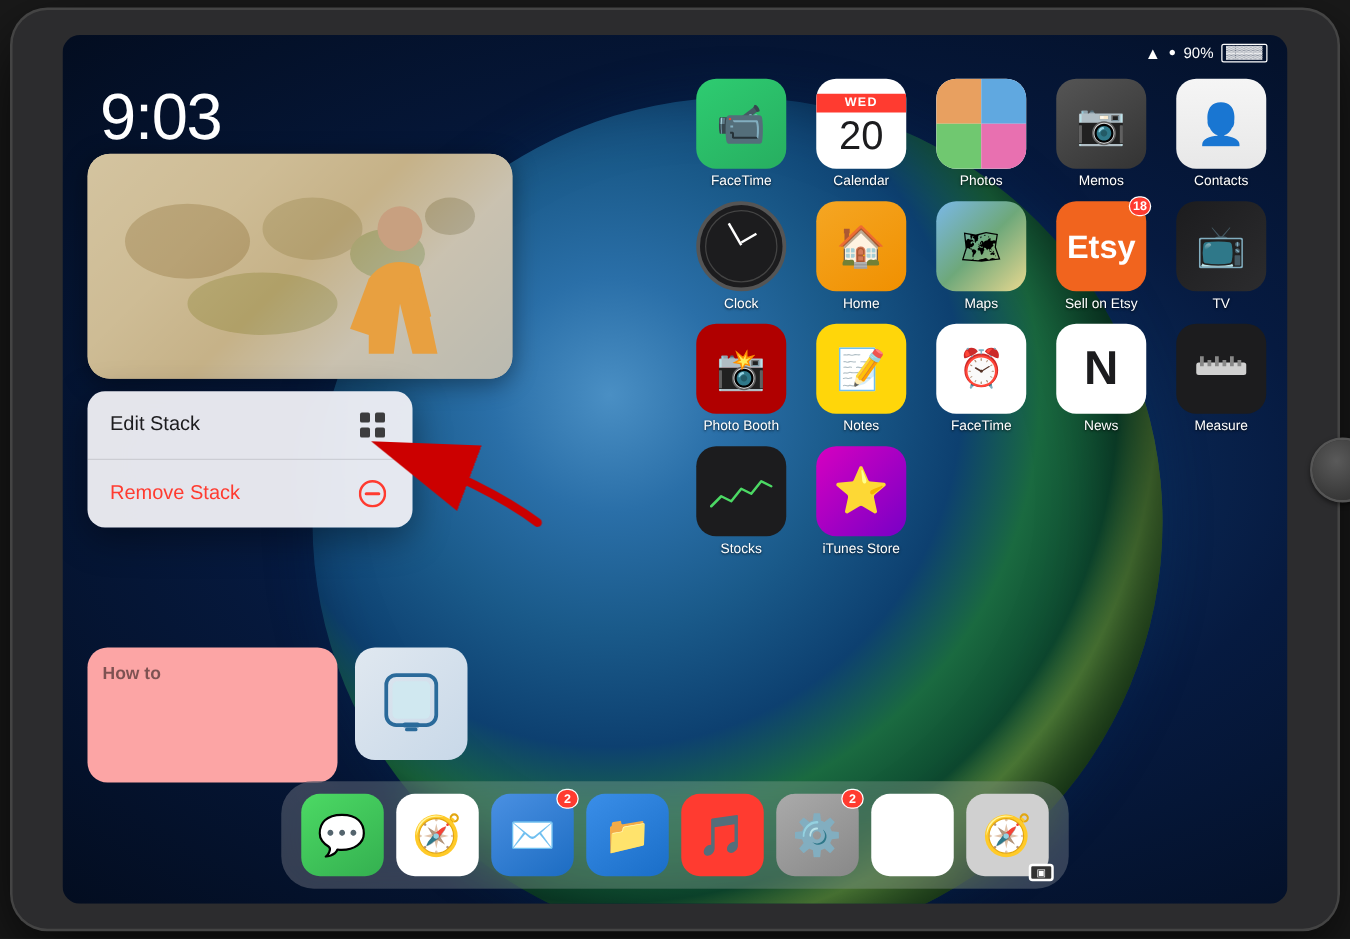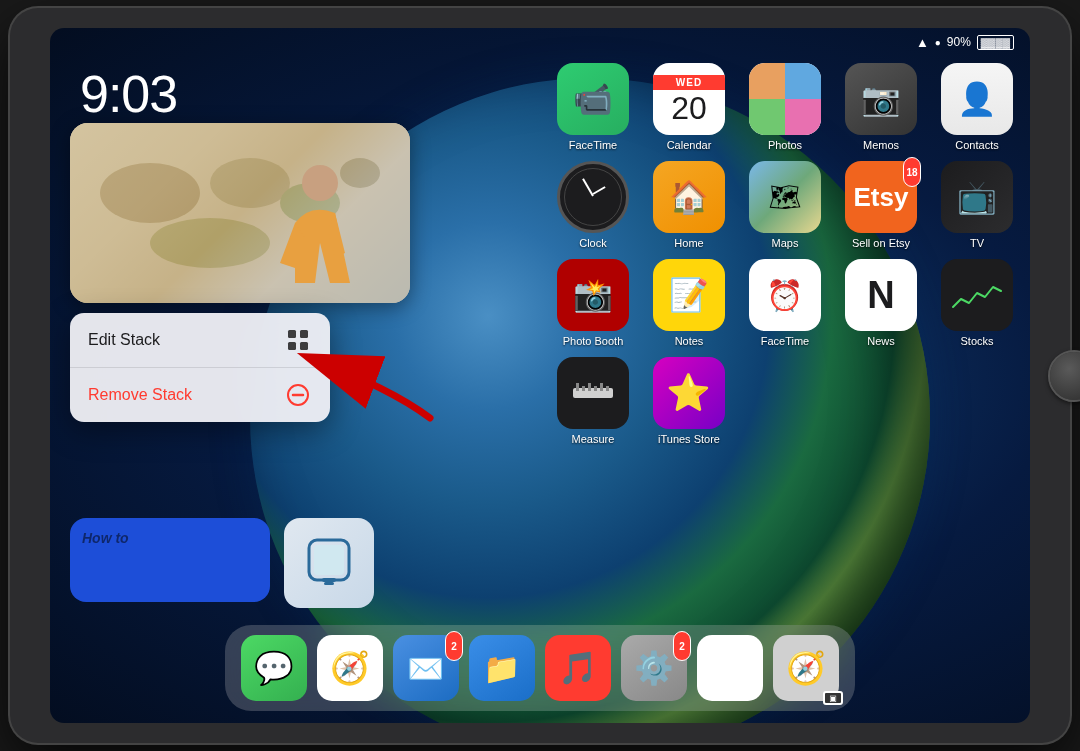--- a/index.html
+++ b/index.html
@@ -132,21 +132,21 @@
     }
     .badge {
       position: absolute;
       top: -4px;
       right: -4px;
       background: #ff3b30;
       color: white;
       font-size: 10px;
       font-weight: bold;
       min-width: 18px;
-      height: 30px;
+      height: 16px;
       border-radius: 9px;
       display: flex;
       align-items: center;
       justify-content: center;
       border: 1.5px solid white;
     }
     
     .icon-facetime { background: linear-gradient(145deg, #2ecc71, #27ae60); }
     
     .icon-calendar { background: white; flex-direction: column; overflow: hidden; }
@@ -289,24 +289,23 @@
     .widget-bottom {
       position: absolute;
       top: 490px;
       left: 20px;
       display: flex;
       gap: 14px;
       z-index: 5;
     }
     .widget-yellow {
       width: 200px;
-      height: 84px;
+      height: 108px;
       border-radius: 16px;
-      background: #1d4ed8;
-      font-style: italic;
+      background: #fca5a5;
     }
     .widget-mirror {
       width: 90px;
       height: 90px;
       border-radius: 16px;
       background: linear-gradient(135deg, #e0e8f0, #c8d8e8);
       display: flex;
       align-items: center;
       justify-content: center;
       font-size: 40px;
@@ -436,42 +435,42 @@
         <div class="app-icon-img icon-reminders" style="background:white;border-radius:16px;">
           <span style="font-size:30px;">⏰</span>
         </div>
         <span class="app-icon-label">FaceTime</span>
       </div>
       <div class="app-icon">
         <div class="app-icon-img icon-news" style="background:white;border-radius:16px;">
           <span style="font-size:38px;font-weight:900;color:#1c1c1e;">N</span>
         </div>
         <span class="app-icon-label">News</span>
-      </div>
-      <div class="app-icon">
-        <div class="app-icon-img icon-stocks" style="background:#1c1c1e;border-radius:16px;">
-          <svg width="52" height="32" viewBox="0 0 52 32">
-            <path d="M2,28 L10,20 L18,24 L26,14 L34,18 L42,8 L50,12" fill="none" stroke="#4cd964" stroke-width="2" stroke-linecap="round" stroke-linejoin="round"></path>
-          </svg>
-        </div>
-        <span class="app-icon-label">Stocks</span>
       </div>
       <div class="app-icon">
         <div class="app-icon-img icon-measure" style="background:#1c1c1e;border-radius:16px;">
           <svg width="50" height="40" viewBox="0 0 50 40">
             <rect x="5" y="15" width="40" height="10" rx="2" fill="#d0d0d0"></rect>
             <rect x="8" y="10" width="3" height="8" fill="#888"></rect>
             <rect x="14" y="13" width="3" height="5" fill="#888"></rect>
             <rect x="20" y="10" width="3" height="8" fill="#888"></rect>
             <rect x="26" y="13" width="3" height="5" fill="#888"></rect>
             <rect x="32" y="10" width="3" height="8" fill="#888"></rect>
             <rect x="38" y="13" width="3" height="5" fill="#888"></rect>
           </svg>
         </div>
         <span class="app-icon-label">Measure</span>
+      </div>
+      <div class="app-icon">
+        <div class="app-icon-img icon-stocks" style="background:#1c1c1e;border-radius:16px;">
+          <svg width="52" height="32" viewBox="0 0 52 32">
+            <path d="M2,28 L10,20 L18,24 L26,14 L34,18 L42,8 L50,12" fill="none" stroke="#4cd964" stroke-width="2" stroke-linecap="round" stroke-linejoin="round"></path>
+          </svg>
+        </div>
+        <span class="app-icon-label">Stocks</span>
       </div>
       <div class="app-icon">
         <div class="app-icon-img icon-itunes" style="border-radius:16px;background:linear-gradient(135deg,#d600c0,#7800c6);">
           <span style="font-size:36px;">⭐</span>
         </div>
         <span class="app-icon-label">iTunes Store</span>
       </div>
     </div>
 
     <div class="widget-area">

